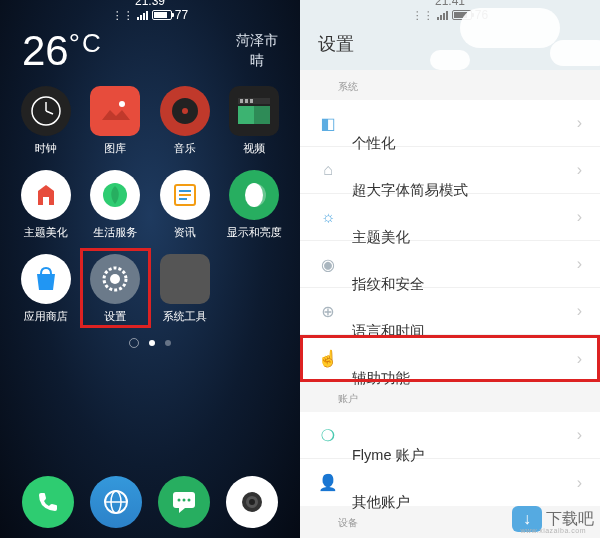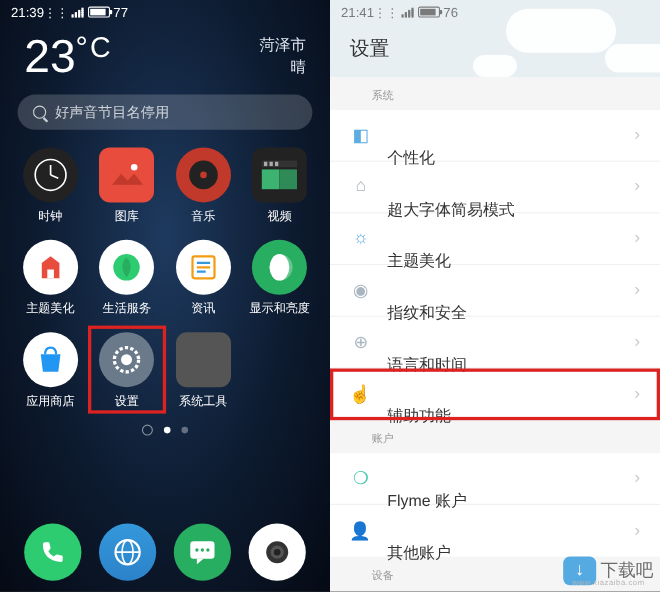--- a/index.html
+++ b/index.html
@@ -2,35 +2,35 @@
 <html><head>
 <meta charset="utf-8">
 <style>
 * { margin: 0; padding: 0; box-sizing: border-box; font-family: -apple-system, "Helvetica Neue", Arial, sans-serif; }
 body { width: 600px; height: 538px; display: flex; background: #000; overflow: hidden; }
 .screen { width: 300px; height: 538px; position: relative; overflow: hidden; }
 .screen-left { background: radial-gradient(ellipse at 50% 40%, #1e3a5f 0%, #0d1b30 55%, #050a14 100%); color: #fff; }
 .screen-right { background: #f5f5f5; color: #333; }
 
 
-.status { display: flex; justify-content: flex-start; align-items: center; height: 22px; padding: 0 10px; font-size: 12px; }
+.status { display: flex; justify-content: flex-end; align-items: center; height: 22px; padding: 0 10px; font-size: 12px; flex-direction: column; }
 .status-icons { display: flex; align-items: center; gap: 3px; }
 .sig { width: 12px; height: 10px; display: inline-block; position: relative; }
 .sig:before { content:""; position:absolute; bottom:0; left:0; width:2px; height:3px; background:currentColor; box-shadow: 3px 0 0 currentColor, 3px -2px 0 currentColor, 6px 0 0 currentColor, 6px -2px 0 currentColor, 6px -4px 0 currentColor, 9px 0 0 currentColor, 9px -2px 0 currentColor, 9px -4px 0 currentColor, 9px -6px 0 currentColor; }
 .wifi { font-size:11px; }
 .batt { width: 20px; height: 10px; border: 1px solid currentColor; border-radius: 2px; position: relative; display: inline-block; }
 .batt:after { content:""; position:absolute; right:-3px; top:2px; width:2px; height:4px; background:currentColor; border-radius:0 1px 1px 0; }
 .batt:before { content:""; position:absolute; left:1px; top:1px; bottom:1px; width:75%; background:currentColor; }
 
 
 .weather { display: flex; justify-content: space-between; align-items: center; padding: 8px 22px 14px; }
 .temp { font-size: 42px; font-weight: 200; display: flex; align-items: flex-start; line-height: 1; }
 .temp sup { font-size: 28px; margin-top: 0px; }
 .tunit { font-size: 26px; font-weight: 200; margin-left: 2px; }
-.loc { font-size: 14px; text-align: right; line-height: 1.4; color: #e0e7f0; }
+.loc { font-size: 14px; text-align: center; line-height: 1.4; color: #e0e7f0; }
 
 
 .search { margin: 0 16px 16px; height: 32px; border-radius: 16px; background: rgba(255,255,255,0.18); display: flex; align-items: center; padding: 0 14px; color: rgba(255,255,255,0.75); font-size: 13px; gap: 8px; }
 .sicon { width: 12px; height: 12px; border: 1.5px solid currentColor; border-radius: 50%; position: relative; flex: none; }
 .sicon:after { content:""; position:absolute; width:5px; height:1.5px; background:currentColor; bottom:-2px; right:-3px; transform:rotate(45deg); }
 
 
 .grid { display: grid; grid-template-columns: repeat(4, 1fr); gap: 14px 6px; padding: 0 14px; }
 .app { display: flex; flex-direction: column; align-items: center; gap: 5px; position: relative; }
 .ai { width: 50px; height: 50px; border-radius: 50%; display: flex; align-items: center; justify-content: center; font-size: 22px; position: relative; overflow: hidden; }
@@ -97,34 +97,30 @@
     <span class="status-icons">
       <span class="wifi">⋮⋮</span>
       <span class="sig"></span>
       <span class="batt"></span>
       <span>77</span>
     </span>
   </div>
 
   <div class="weather">
     <div class="temp">
-      <span>23</span>
+      <span>26</span>
         <sup>°</sup>
         <span class="tunit">C</span>
     </div>
     <div class="loc">
       <div>菏泽市</div>
       <div>晴</div>
     </div>
   </div>
 
-  <div class="search">
-    <span class="sicon"></span>
-    <span>好声音节目名停用</span>
-  </div>
 
   <div class="grid">
     <div class="app">
         <div class="ai i-clock">
           <svg width="34" height="34" viewBox="0 0 34 34">
             <circle cx="17" cy="17" r="14" fill="none" stroke="#fff" stroke-width="1.5"></circle>
             <line x1="17" y1="17" x2="17" y2="8" stroke="#fff" stroke-width="1.5"></line>
             <line x1="17" y1="17" x2="24" y2="20" stroke="#fff" stroke-width="1.5"></line>
           </svg>
         </div>

